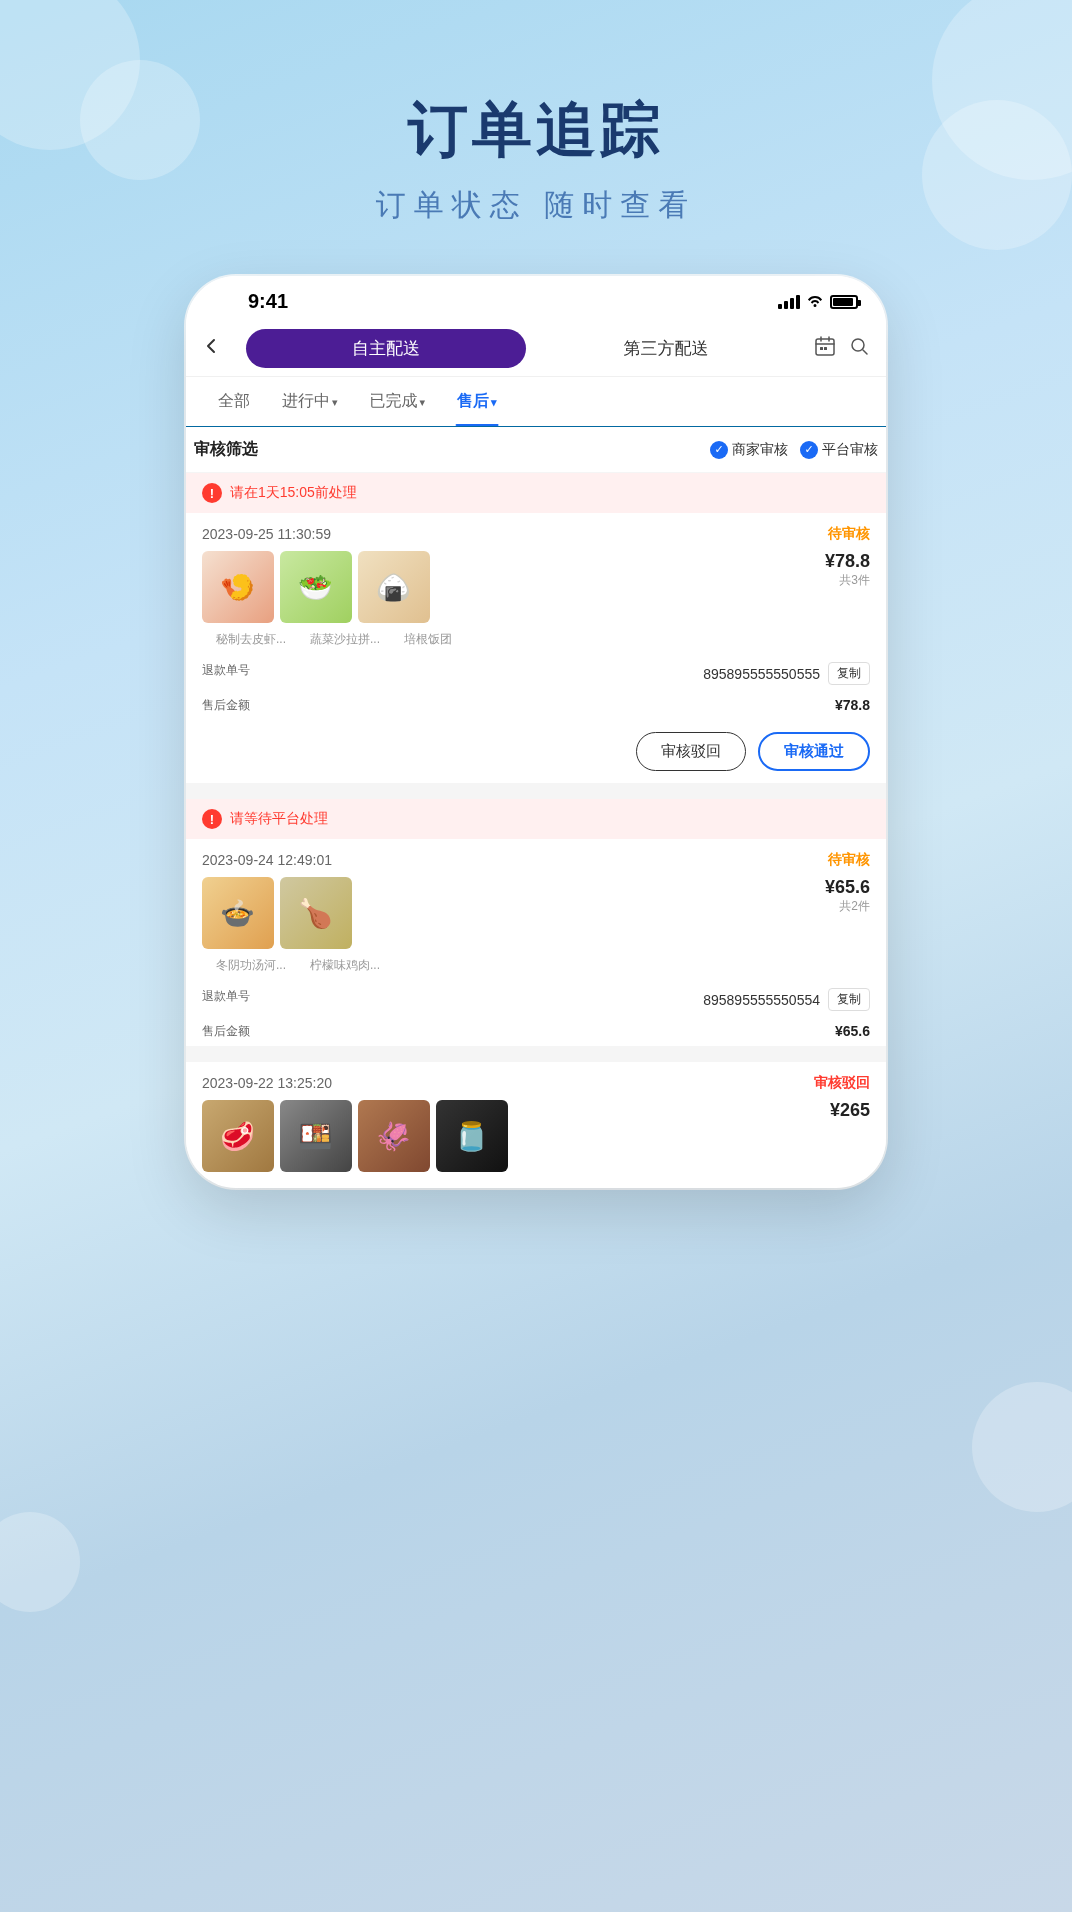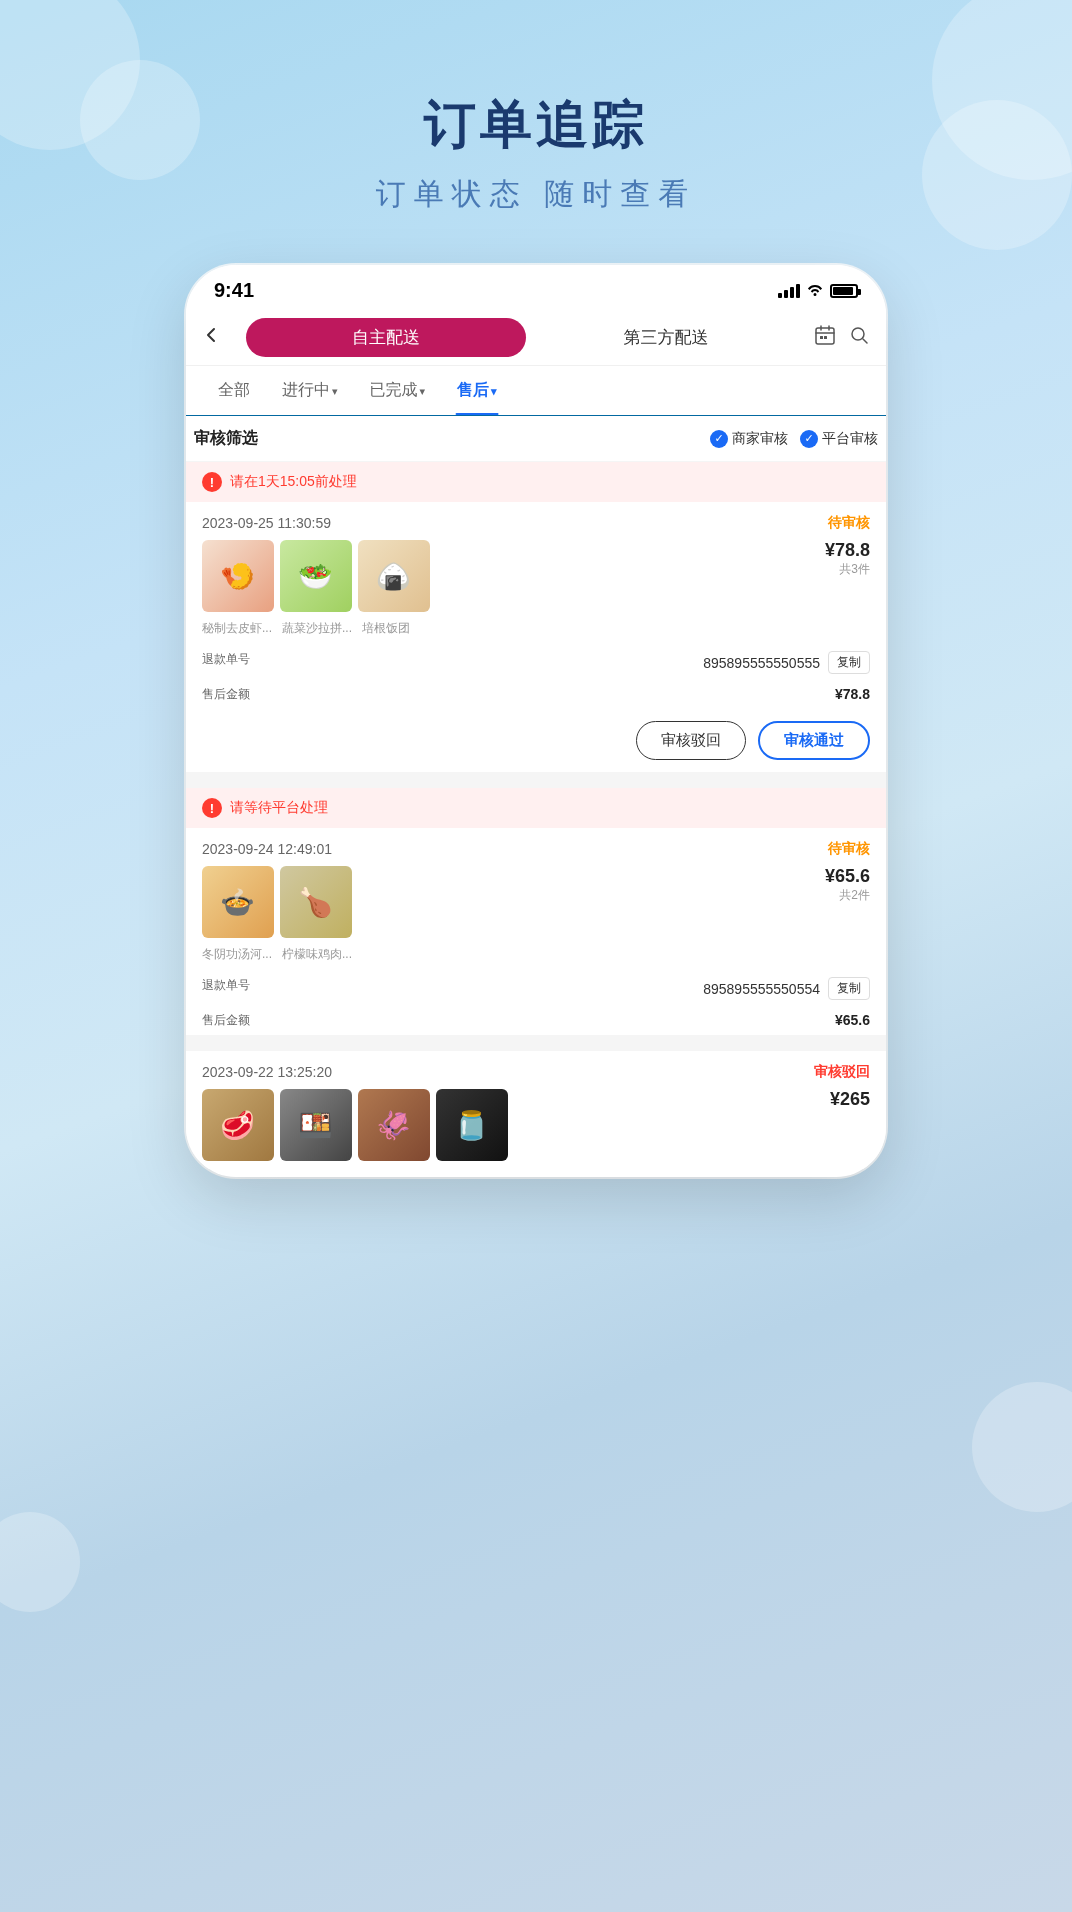--- a/index.html
+++ b/index.html
@@ -26,21 +26,21 @@
     .bc4 { width: 150px; height: 150px; top: 100px; right: 0px; }
     .bc5 { width: 100px; height: 100px; bottom: 300px; left: -20px; }
     .bc6 { width: 130px; height: 130px; bottom: 400px; right: -30px; }
 
     .header-section {
       margin-top: 90px;
       text-align: center;
       z-index: 1;
     }
     .main-title {
-      font-size: 52px;
+      font-size: 60px;
       font-weight: 800;
       color: #1a3a6e;
       letter-spacing: 4px;
     }
     .sub-title {
       font-size: 30px;
       color: #4a7ab5;
       margin-top: 14px;
       letter-spacing: 8px;
     }
@@ -63,20 +63,21 @@
       display: flex;
       justify-content: space-between;
       align-items: center;
       padding: 14px 28px 8px;
       background: #fff;
     }
     .status-time {
       font-size: 20px;
       font-weight: 700;
       color: #000;
+      margin-left: 34px;
     }
     .status-icons {
       display: flex;
       gap: 6px;
       align-items: center;
     }
     .signal-bars {
       display: flex; gap: 2px; align-items: flex-end;
     }
     .signal-bar {
@@ -135,21 +136,21 @@
     }
     .nav-tab {
       flex: 1;
       text-align: center;
       padding: 8px 0;
       font-size: 17px;
       color: #333;
       border-radius: 20px;
     }
     .nav-tab.active {
-      background: #be185d;
+      background: #4c1d95;
       color: #fff;
       border-radius: 20px;
     }
     .nav-icons {
       display: flex;
       gap: 12px;
       align-items: center;
     }
     .nav-icon {
       font-size: 22px;
@@ -308,21 +309,22 @@
       font-weight: 700;
       color: #222;
     }
     .price-count {
       font-size: 12px;
       color: #999;
     }
     .food-labels {
       display: flex;
       padding: 0 16px 8px;
-      gap: 10px;
+      gap: 24px;
+      margin-left: 14px;
     }
     .food-label {
       font-size: 12px;
       color: #999;
     }
     .order-info-row {
       display: flex;
       justify-content: space-between;
       padding: 6px 16px;
     }

